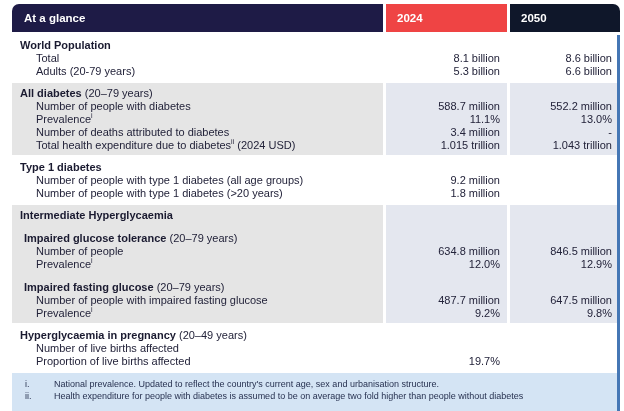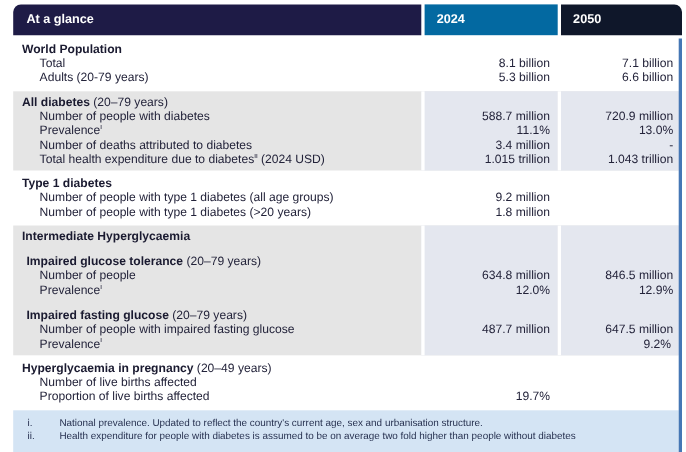--- a/index.html
+++ b/index.html
@@ -53,57 +53,57 @@
 </head>
 <body>
 
 <div class="page">
   <div class="table">
 
     <div class="thead">
       <div class="th th-label" style="background:#1e1b46">
         <span>At a glance</span>
       </div>
-      <div class="th th-2024" style="background:#0369a1">2024</div>
+      <div class="th th-2024" style="background:#ef4444">2024</div>
       <div class="th th-2050" style="background:#0f172a">2050</div>
     </div>
 
     <div class="tbody">
       <div class="blue-edge" style="background:#4577b5"></div>
 
       <section class="sec white">
         <div class="row trow">
           <div class="c lbl"><span class="b">World Population</span><span class="sfx"></span></div>
           <div class="c v24"></div>
             <div class="c v50"></div>
         </div>
         <div class="row">
           <div class="c lbl"><span>Total</span></div>
           <div class="c v24">8.1 billion</div>
-          <div class="c v50">7.1 billion</div>
+          <div class="c v50">8.6 billion</div>
         </div>
         <div class="row">
           <div class="c lbl"><span>Adults (20-79 years)</span></div>
           <div class="c v24">5.3 billion</div>
           <div class="c v50">6.6 billion</div>
         </div>
       </section>
 
       <section class="sec shaded">
         <div class="colshade cs24"></div>
         <div class="colshade cs50"></div>
         <div class="row trow">
           <div class="c lbl"><span class="b">All diabetes</span><span class="sfx"> (20–79 years)</span></div>
           <div class="c v24"></div>
             <div class="c v50"></div>
         </div>
         <div class="row">
           <div class="c lbl"><span>Number of people with diabetes</span></div>
           <div class="c v24">588.7 million</div>
-          <div class="c v50">720.9 million</div>
+          <div class="c v50">552.2 million</div>
         </div>
         <div class="row">
           <div class="c lbl"><span>Prevalence</span><sup>i</sup></div>
           <div class="c v24">11.1%</div>
           <div class="c v50">13.0%</div>
         </div>
         <div class="row">
           <div class="c lbl"><span>Number of deaths attributed to diabetes</span></div>
           <div class="c v24">3.4 million</div>
           <div class="c v50">-</div>
@@ -164,20 +164,21 @@
             <div class="c v50"></div>
         </div>
         <div class="row">
           <div class="c lbl"><span>Number of people with impaired fasting glucose</span></div>
           <div class="c v24">487.7 million</div>
           <div class="c v50">647.5 million</div>
         </div>
         <div class="row">
           <div class="c lbl"><span>Prevalence</span><sup>i</sup></div>
           <div class="c v24">9.2%</div>
+          <div class="c v50">9.8%</div>
         </div>
       </section>
 
       <section class="sec white">
         <div class="row trow">
           <div class="c lbl"><span class="b">Hyperglycaemia in pregnancy</span><span class="sfx"> (20–49 years)</span></div>
           <div class="c v24"></div>
             <div class="c v50"></div>
         </div>
         <div class="row">

